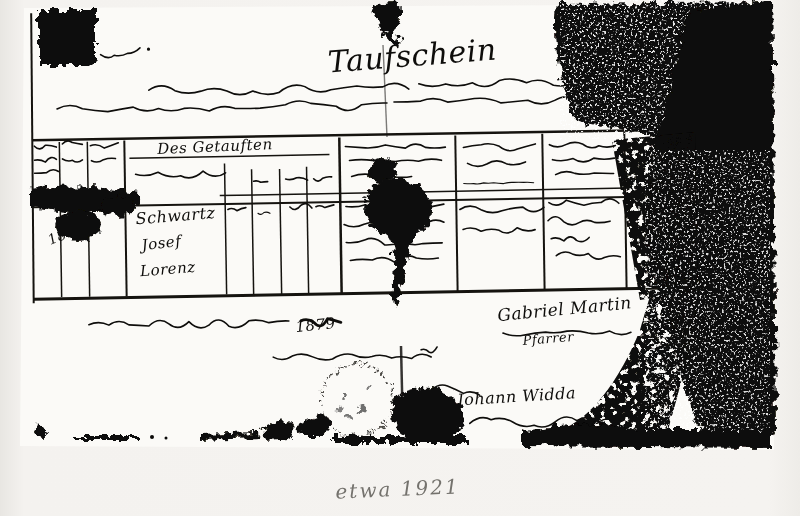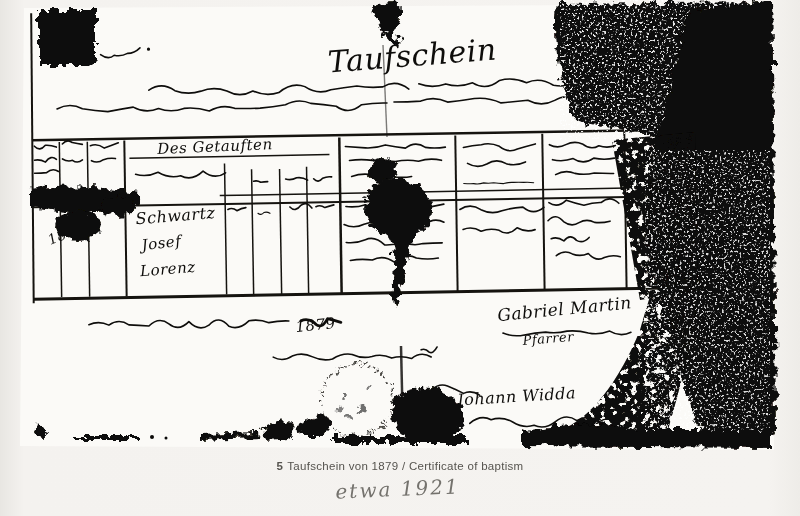--- a/index.html
+++ b/index.html
@@ -181,19 +181,16 @@
     <circle cx="152" cy="437" r="2" class="blot"></circle>
     <circle cx="166" cy="438" r="1.5" class="blot"></circle>
     <path class="blot" filter="url(#rough)" d="M200,434 l58,-2 l2,6 l-60,2 z"></path>
     <path class="blot" filter="url(#rough)" d="M262,428 l20,-8 l14,4 l-6,14 l-24,2 z"></path>
     <path class="blot" filter="url(#rough)" d="M298,424 l26,-10 l8,10 l-10,12 l-22,0 z"></path>
     <rect x="333" y="436" width="135" height="7" class="blot" filter="url(#rough)"></rect>
     <path class="blot" filter="url(#rough)" d="M520,432 C560,420 600,424 640,430 L772,430 L772,448 L520,446 Z"></path>
   </g>
 </svg>
 
-<div class="caption">
-  <span class="num">5</span><span>Taufschein von 1879 / Certificate of baptism</span>
-</div>
 
 <div class="annotation">etwa 1921</div>
 
 </div>
 
 </body></html>

